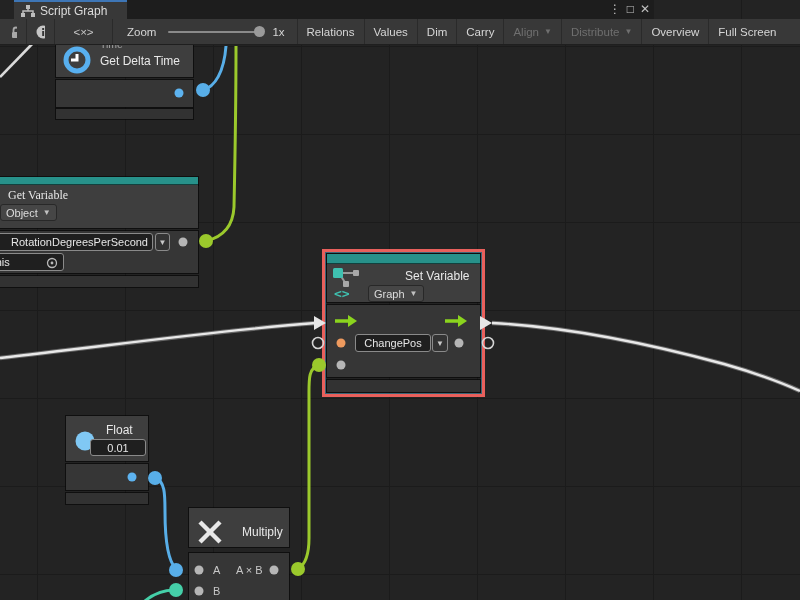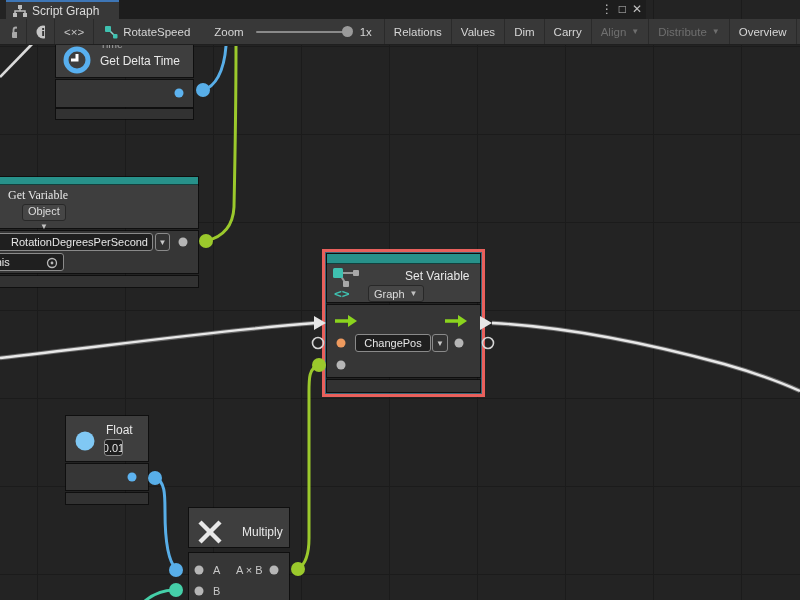--- a/index.html
+++ b/index.html
@@ -50,21 +50,21 @@
                 white-space:nowrap; }
 
   
   #sel-border { position:absolute; left:322px; top:249px; width:163px; height:148px;
                 border:3px solid #e8605c; z-index:2; }
   #sel-inner  { position:absolute; left:325px; top:252px; width:157px; height:142px;
                 border:1px solid #3a6577; z-index:2; }
   .node { position:absolute; z-index:3; }
 
   
-  #tabbar { position:absolute; left:6px; top:0; width:640px; height:19px; background:#1d1d1d;
+  #tabbar { position:absolute; left:14px; top:0; width:640px; height:19px; background:#1d1d1d;
             z-index:10; }
   #tab { position:absolute; left:0; top:0; width:113px; height:19px; background:#383838;
          border-top:2px solid #3e76b6; display:flex; align-items:center; gap:5px;
          padding-left:7px; color:#dcdcdc; font-size:12px; }
   #win-controls { position:absolute; right:4px; top:0; height:19px; display:flex; gap:6px;
                   align-items:center; color:#c0c0c0; font-size:12px; z-index:11; }
   #win-controls span { cursor:default; line-height:19px; }
 
   #toolbar { position:absolute; left:0; top:19px; width:800px; height:26px; background:#383838;
              border-bottom:1px solid #1f1f1f; z-index:10; display:flex; align-items:stretch;
@@ -123,21 +123,21 @@
     <div class="seg bod" style="left:56px;top:80px;width:137px;height:27px;">
       <span class="port blue" style="left:123px;top:13px;"></span>
     </div>
     <div class="seg ftr" style="left:56px;top:109px;width:137px;height:10px;"></div>
   </div>
 
   <div class="node">
     <div class="tealbar" style="left:-40px;top:177px;width:238px;height:8px;"></div>
     <div class="seg hdr" style="left:-40px;top:185px;width:238px;height:43px;"></div>
     <div class="node-title" style="left:8px;top:188px;font-family:Liberation Serif, serif;">Get Variable</div>
-    <div class="dropdown" style="left:22px;top:204px;flex-direction:column;">
+    <div class="dropdown" style="left:0;top:204px;">
       <span>Object</span>
       <span class="caret">▼</span>
     </div>
     <div class="seg bod" style="left:-40px;top:231px;width:238px;height:42px;"></div>
     <div class="field right" style="left:-10px;top:233px;width:163px;height:18px;">
       <span>RotationDegreesPerSecond</span>
     </div>
     <div class="field-btn" style="left:155px;top:233px;width:15px;height:18px;">▼</div>
     <span class="port gray" style="left:183px;top:242px;"></span>
     <div class="field" style="left:-8px;top:253px;width:72px;height:18px;">
@@ -185,21 +185,21 @@
     <span class="port gray" style="left:341px;top:365px;"></span>
     <div class="seg ftr" style="left:327px;top:380px;width:153px;height:12px;"></div>
   </div>
 
   <div class="node">
     <div class="seg hdr" style="left:66px;top:416px;width:82px;height:45px;"></div>
     <svg style="position:absolute;left:74px;top:430px;" width="22" height="22">
       <circle cx="11" cy="11" r="9.5" fill="#80c8f4"></circle>
     </svg>
     <div class="node-title" style="left:106px;top:423px;">Float</div>
-    <div class="field" style="left:104px;top:439px;width:19px;height:17px;justify-content:center;">
+    <div class="field" style="left:90px;top:439px;width:56px;height:17px;">
       <span style="margin:0 auto">0.01</span>
     </div>
     <div class="seg bod" style="left:66px;top:464px;width:82px;height:26px;">
       <span class="port blue" style="left:66px;top:13px;"></span>
     </div>
     <div class="seg ftr" style="left:66px;top:493px;width:82px;height:11px;"></div>
   </div>
 
   <div class="node">
     <div class="seg hdr" style="left:189px;top:508px;width:100px;height:39px;"></div>
@@ -258,28 +258,20 @@
     <div class="tb-btn" style="width:28px">
       <svg width="14" height="14">
         <circle cx="7" cy="7" r="6.5" fill="#c6c6c6"></circle>
         <rect x="6.2" y="3" width="1.9" height="2" fill="#333"></rect>
         <rect x="6.2" y="6" width="1.9" height="5" fill="#333"></rect>
       </svg>
     </div>
     <div class="tb-btn" style="width:58px;color:#c8c8c8">
       <span>&lt;×&gt;</span>
     </div>
-    <div id="breadcrumb">
-      <svg width="14" height="14">
-        <line x1="4" y1="4" x2="11" y2="11" stroke="#8fd4cc" stroke-width="1.5"></line>
-        <rect x="1" y="1" width="6" height="6" rx="1" fill="#3fc1b0"></rect>
-        <rect x="9" y="9" width="4.5" height="4.5" rx="1" fill="#3fc1b0"></rect>
-      </svg>
-      <span>RotateSpeed</span>
-    </div>
     <div id="zoom-group" style="margin-left:14px">
       <span>Zoom</span>
       <div id="zoom-track">
         <div id="zoom-handle"></div>
       </div>
       <span>1x</span>
     </div>
     <div class="tb-right">
       <div class="tb-btn">
         <span>Relations</span>

